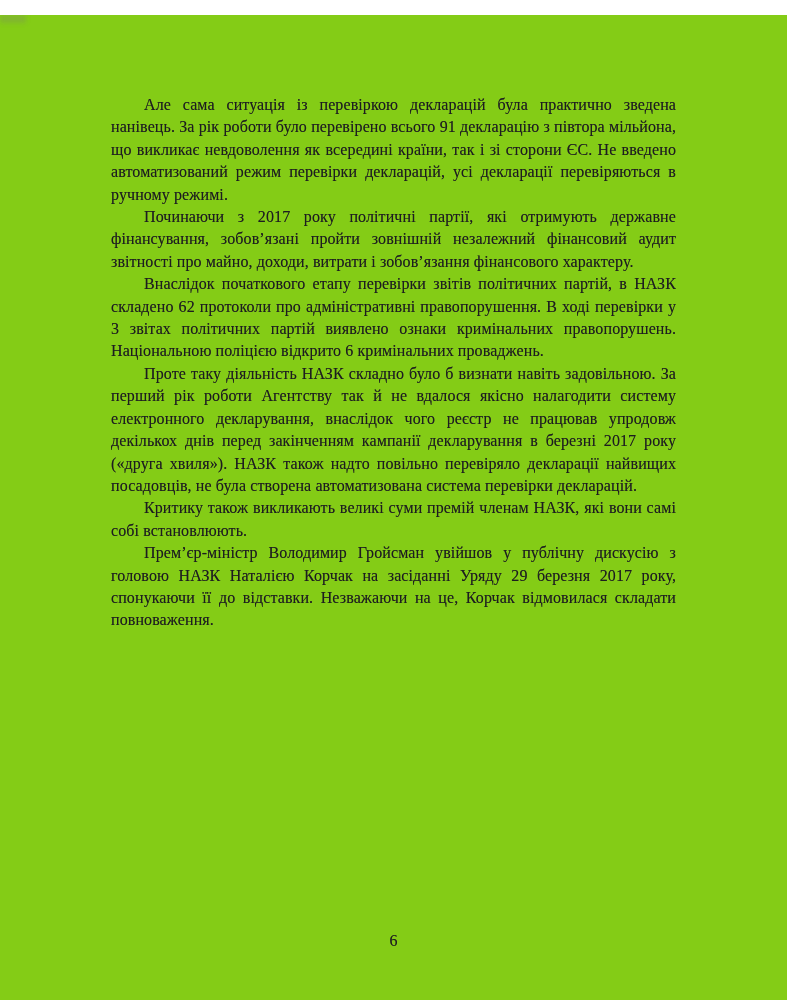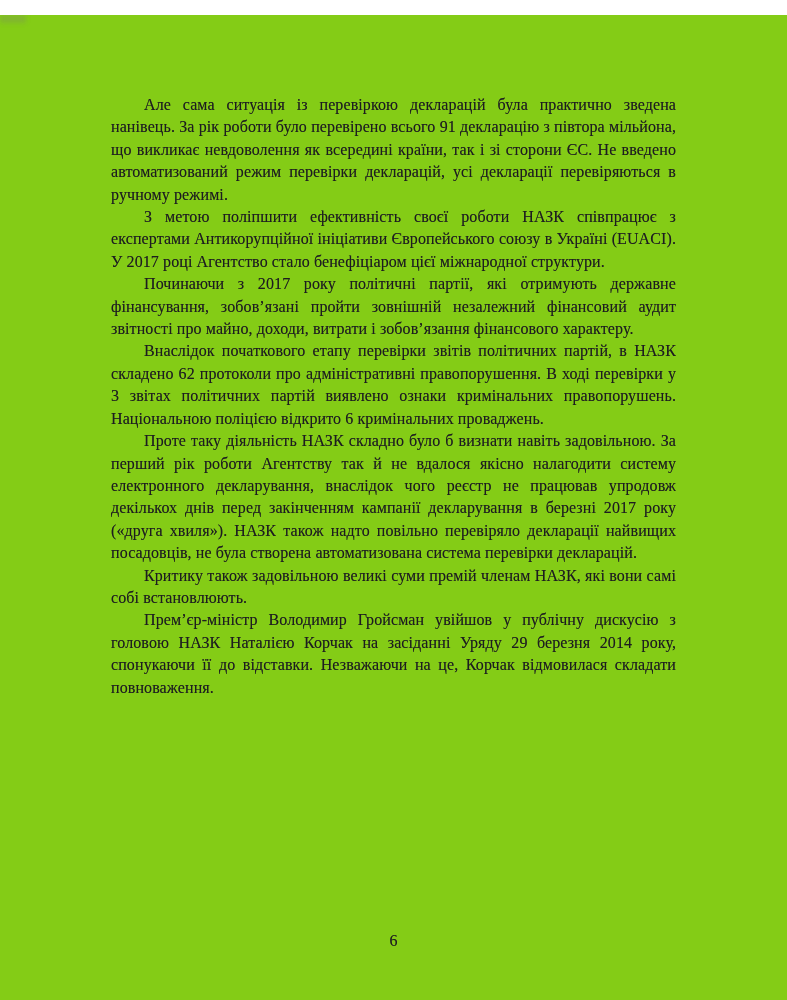--- a/index.html
+++ b/index.html
@@ -55,22 +55,21 @@
   }
 </style>
 </head>
 <body>
 
 <div class="page">
   <div class="scan-artifact"></div>
 
   <div class="text-block">
     <p>Але сама ситуація із перевіркою декларацій була практично зведена нанівець. За рік роботи було перевірено всього 91 декларацію з півтора мільйона, що викликає невдоволення як всередині країни, так і зі сторони ЄС. Не введено автоматизований режим перевірки декларацій, усі декларації перевіряються в ручному режимі.</p>
-    <p>З метою поліпшити ефективність своєї роботи НАЗК співпрацює з експертами Антикорупційної ініціативи Європейського союзу в Україні (EUACI). У 2017 році Агентство стало бенефіціаром цієї міжнародної структури.</p>
     <p>Починаючи з 2017 року політичні партії, які отримують державне фінансування, зобов’язані пройти зовнішній незалежний фінансовий аудит звітності про майно, доходи, витрати і зобов’язання фінансового характеру.</p>
     <p>Внаслідок початкового етапу перевірки звітів політичних партій, в НАЗК складено 62 протоколи про адміністративні правопорушення. В ході перевірки у 3 звітах політичних партій виявлено ознаки кримінальних правопорушень. Національною поліцією відкрито 6 кримінальних проваджень.</p>
     <p>Проте таку діяльність НАЗК складно було б визнати навіть задовільною. За перший рік роботи Агентству так й не вдалося якісно налагодити систему електронного декларування, внаслідок чого реєстр не працював упродовж декількох днів перед закінченням кампанії декларування в березні 2017 року («друга хвиля»). НАЗК також надто повільно перевіряло декларації найвищих посадовців, не була створена автоматизована система перевірки декларацій.</p>
-    <p>Критику також задовільною великі суми премій членам НАЗК, які вони самі собі встановлюють.</p>
-    <p>Прем’єр-міністр Володимир Гройсман увійшов у публічну дискусію з головою НАЗК Наталією Корчак на засіданні Уряду 29 березня 2014 року, спонукаючи її до відставки. Незважаючи на це, Корчак відмовилася складати повноваження.</p>
+    <p>Критику також викликають великі суми премій членам НАЗК, які вони самі собі встановлюють.</p>
+    <p>Прем’єр-міністр Володимир Гройсман увійшов у публічну дискусію з головою НАЗК Наталією Корчак на засіданні Уряду 29 березня 2017 року, спонукаючи її до відставки. Незважаючи на це, Корчак відмовилася складати повноваження.</p>
   </div>
 
   <div class="page-number">6</div>
 </div>
 
 </body></html>

